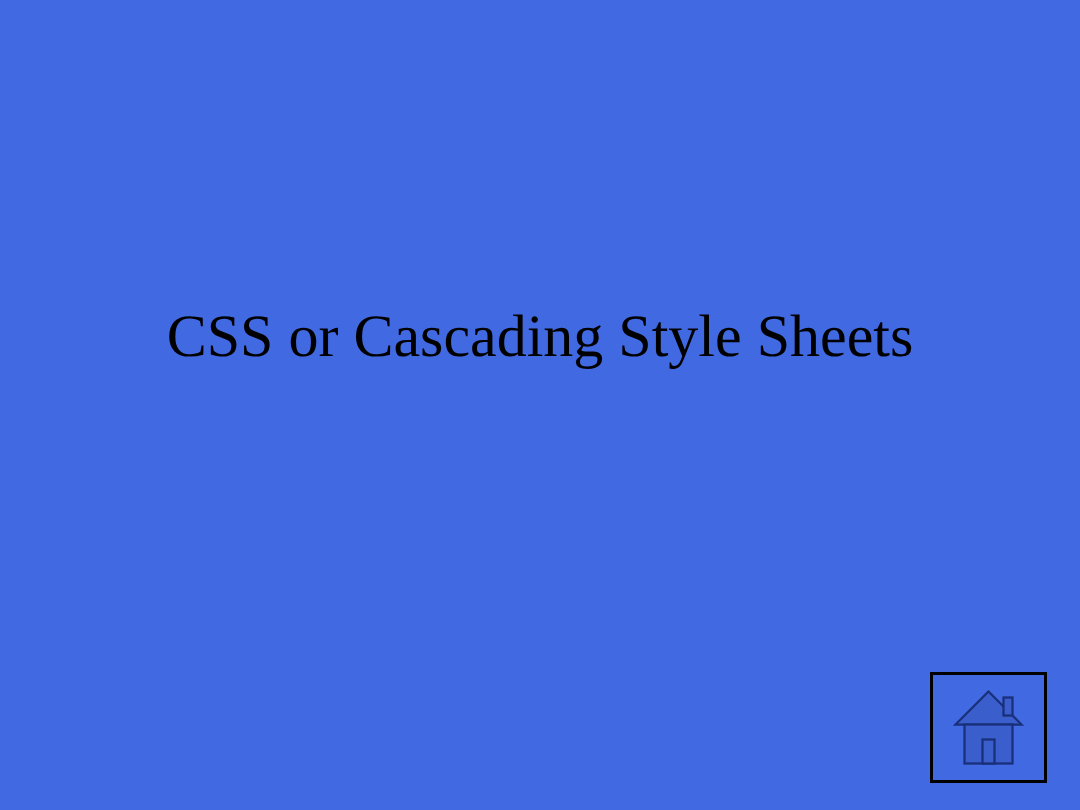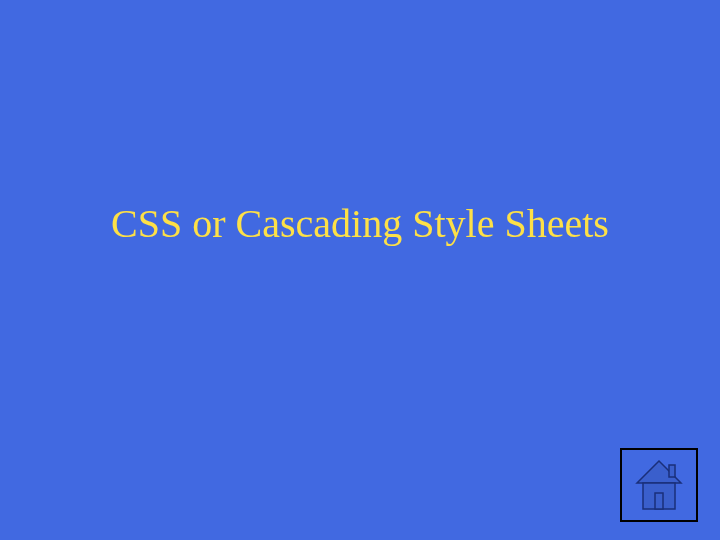--- a/index.html
+++ b/index.html
@@ -11,21 +11,21 @@
       overflow: hidden;
       font-family: 'Times New Roman', Times, serif;
     }
     .main-text {
       position: absolute;
       top: 200px;
       left: 0;
       width: 100%;
       text-align: center;
       font-size: 40px;
-      color: #fde047;
+      color: #000000;
       font-weight: normal;
     }
     .home-button {
       position: absolute;
       bottom: 18px;
       right: 22px;
       width: 78px;
       height: 74px;
       border: 2px solid #000000;
       background: #4169E1;

